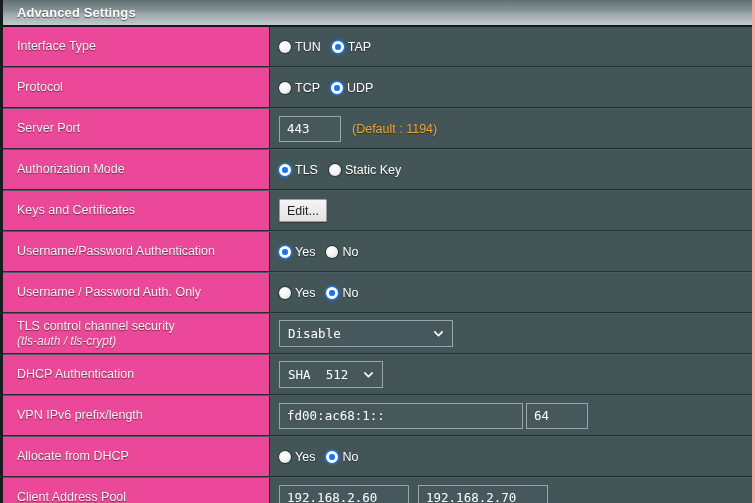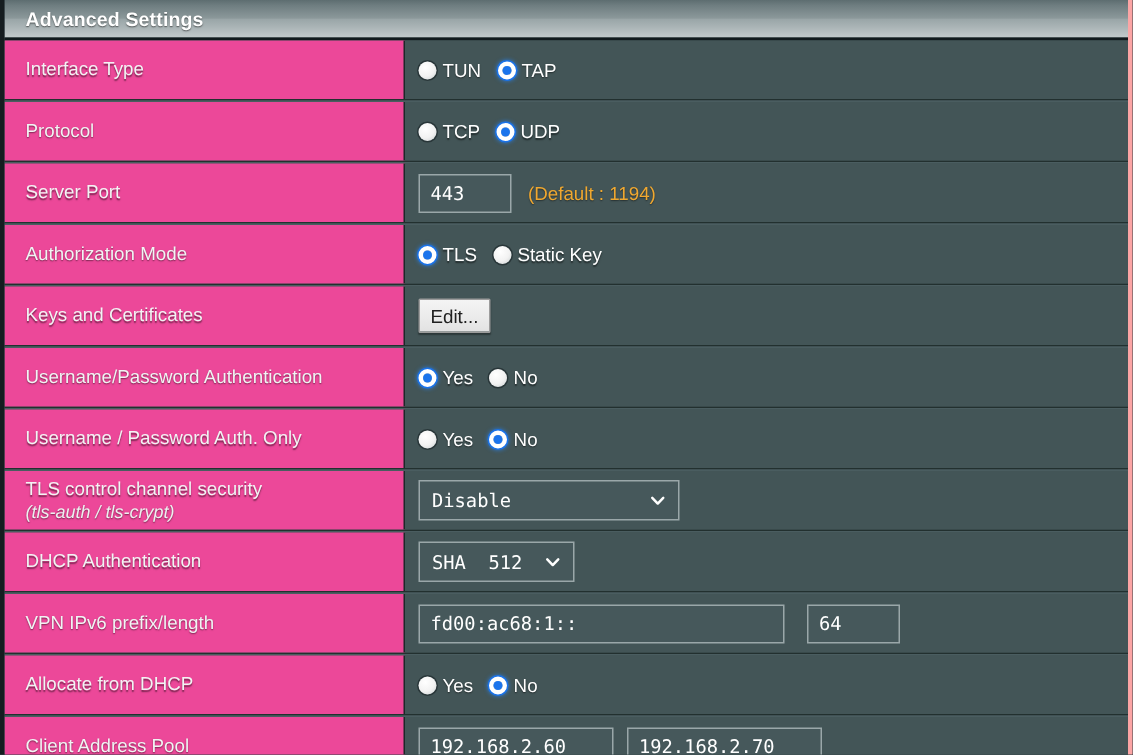--- a/index.html
+++ b/index.html
@@ -147,21 +147,21 @@
     font-family: "DejaVu Sans Mono", "Liberation Mono", monospace;
     font-size: 12.5px;
     padding: 0 7px;
     line-height: 24px;
     white-space: nowrap;
     overflow: hidden;
     outline: none;
   }
   .tbox.port { width: 62px; }
   .tbox.v6pfx { width: 244px; }
-  .tbox.v6len { width: 62px; margin-left: 15px; }
+  .tbox.v6len { width: 62px; margin-left: 3px; }
   .tbox.pool { width: 130px; }
   .tbox.pool2 { width: 130px; margin-left: 9px; }
 
   .hint {
     font-size: 12.5px;
     color: #f0a830;
     margin-left: 11px;
     text-shadow: 0 1px 1px rgba(0,0,0,0.45);
     white-space: nowrap;
   }

